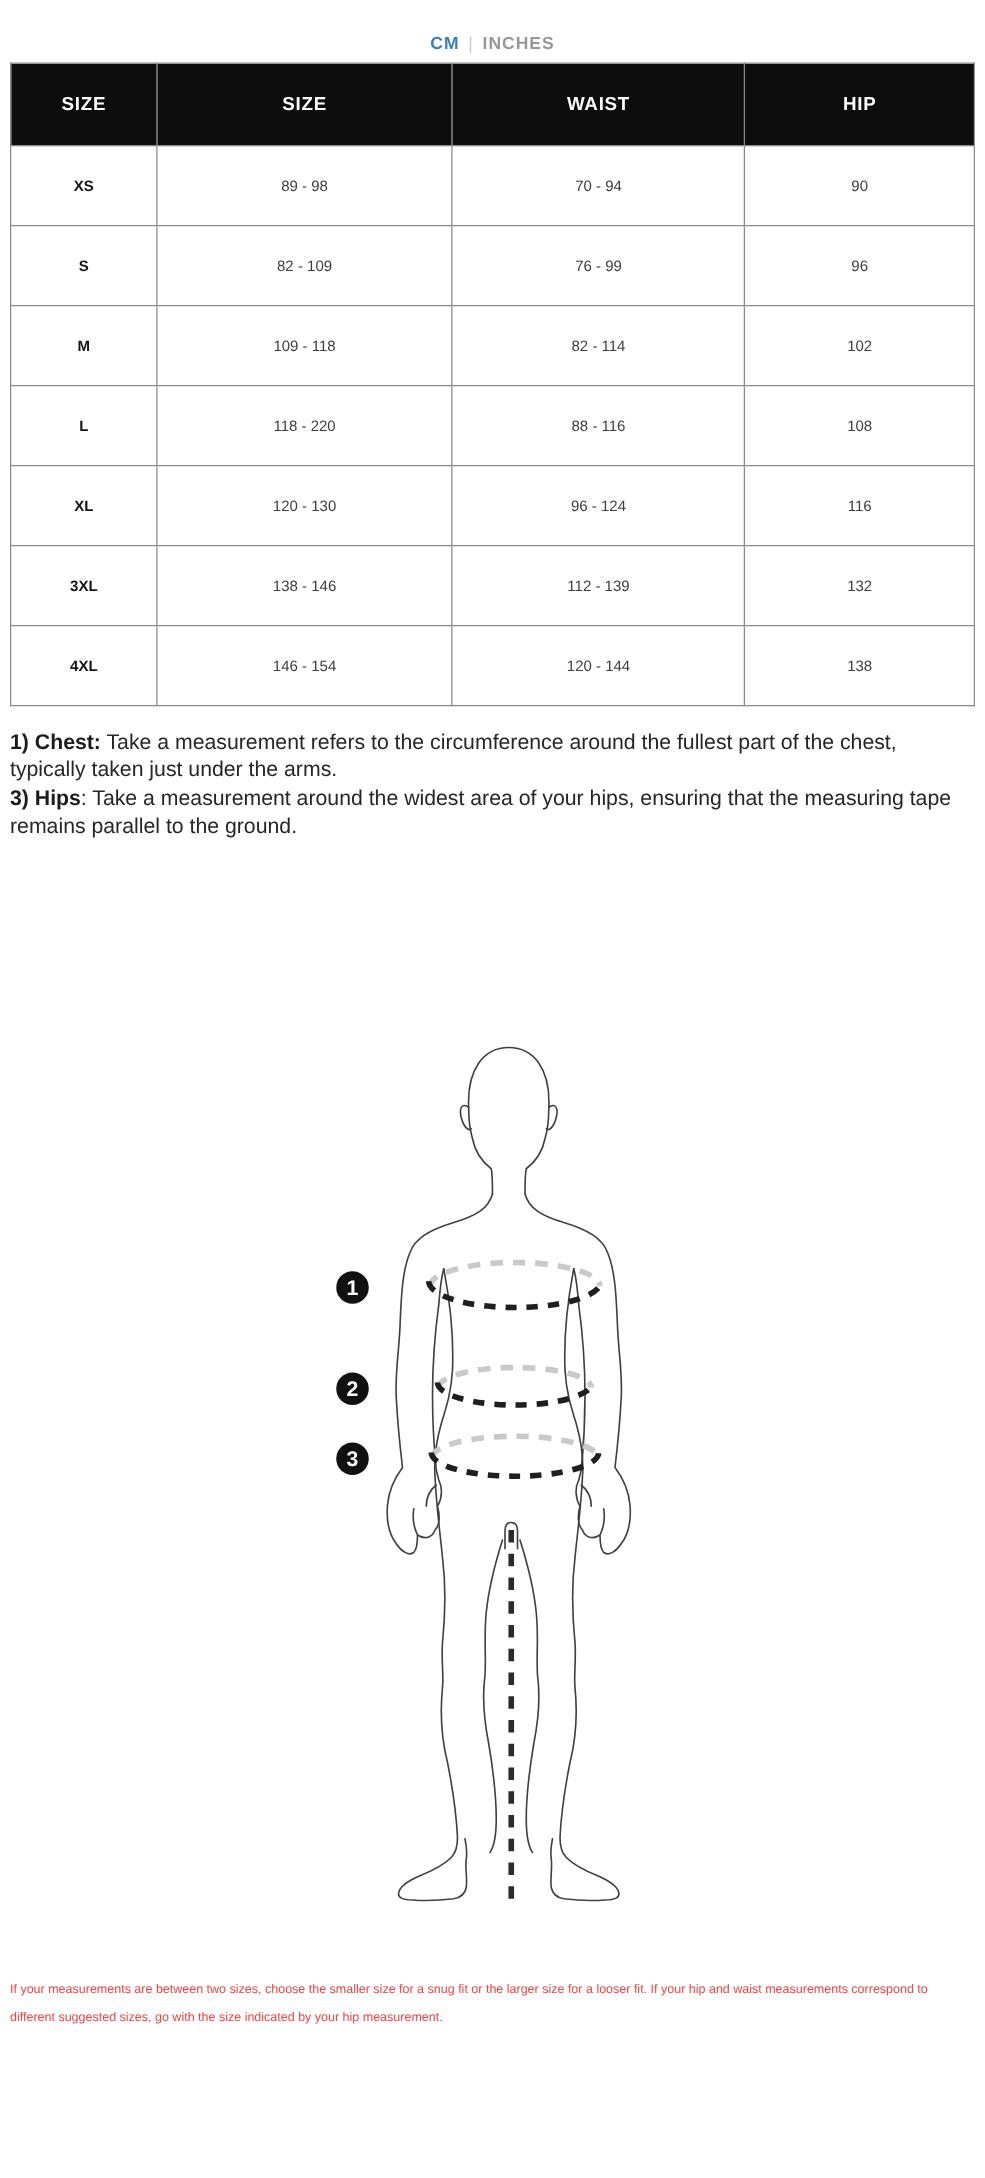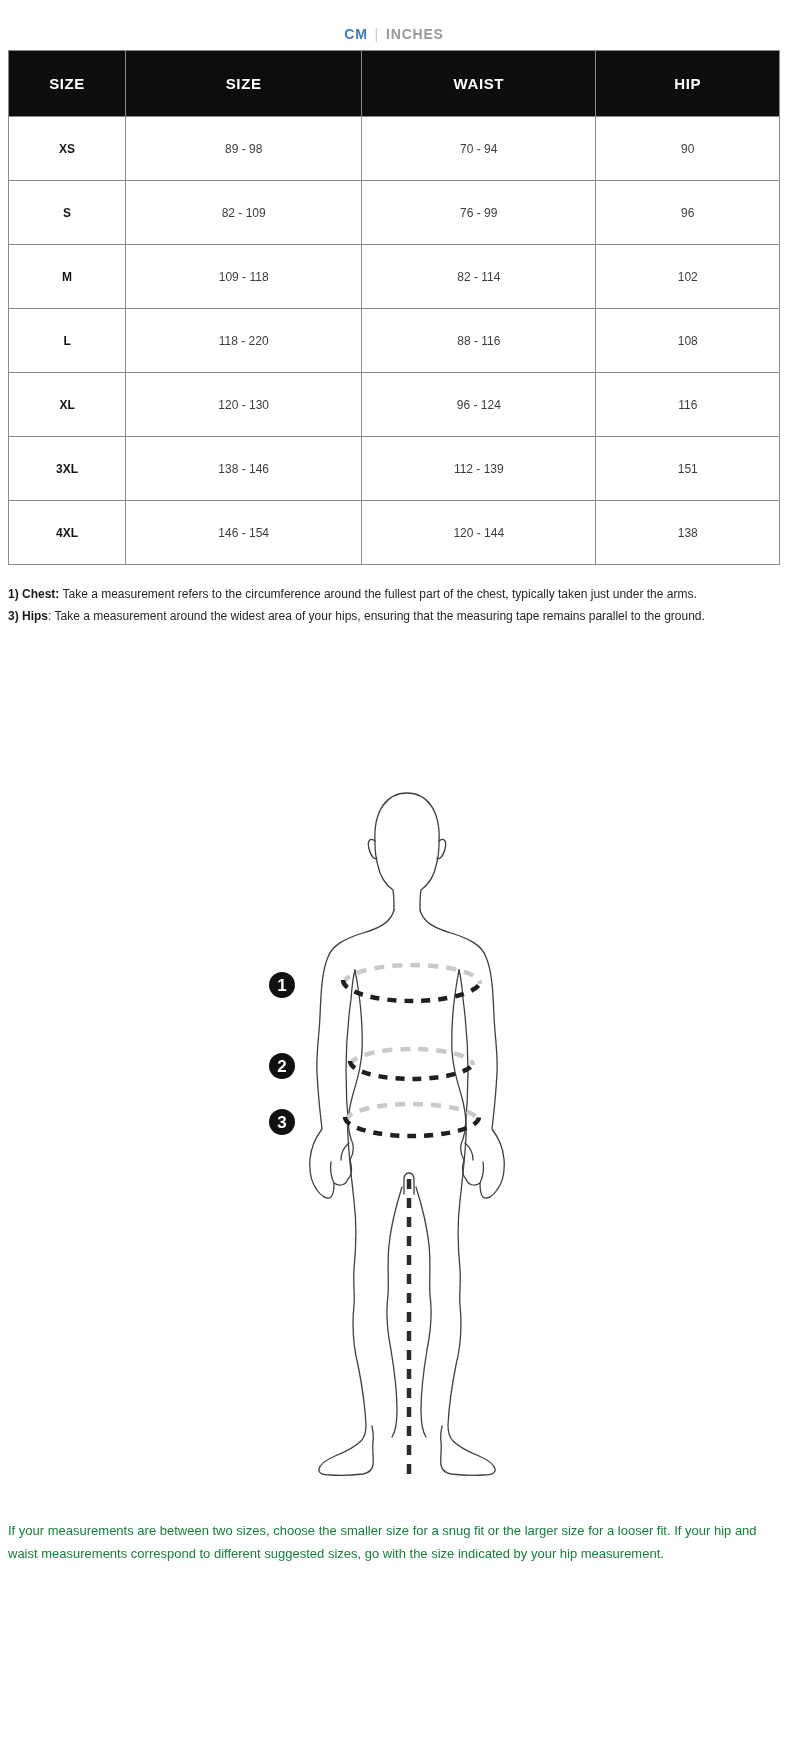--- a/index.html
+++ b/index.html
@@ -56,41 +56,41 @@
   }
   table.size-chart td.size-cell { font-weight: bold; color: #151515; }
   table.size-chart th:nth-child(1), table.size-chart td:nth-child(1) { width: 15.2%; }
   table.size-chart th:nth-child(2), table.size-chart td:nth-child(2) { width: 30.6%; }
   table.size-chart th:nth-child(3), table.size-chart td:nth-child(3) { width: 30.4%; }
   table.size-chart th:nth-child(4), table.size-chart td:nth-child(4) { width: 23.8%; }
 
   
   .instructions {
     margin: 18px 8px 0 8px;
-    font-size: 12px;
+    font-size: 17px;
     line-height: 22.4px;
     color: #262626;
   }
   .instructions b { color: #1b1b1b; }
 
   
   .figure-wrap {
     position: relative;
     margin-top: 153px;
     height: 712px;
   }
   .figure-wrap svg { display: block; width: 788px; height: 712px; }
 
   
   .footer-note {
-    margin: 26px 8px 0 8px;
+    margin: 42px 8px 0 8px;
     padding-bottom: 6px;
-    font-size: 13px;
+    font-size: 10px;
     line-height: 23px;
-    color: #15803d;
+    color: #ef4444;
   }
 </style>
 </head>
 <body>
 
 <div class="units">
   <span class="cm">CM</span><span class="sep">|</span><span class="inches">INCHES</span>
 </div>
 
 <table class="size-chart">
@@ -130,21 +130,21 @@
     <tr>
       <td class="size-cell">XL</td>
       <td>120 - 130</td>
       <td>96 - 124</td>
       <td>116</td>
     </tr>
     <tr>
       <td class="size-cell">3XL</td>
       <td>138 - 146</td>
       <td>112 - 139</td>
-      <td>151</td>
+      <td>132</td>
     </tr>
     <tr>
       <td class="size-cell">4XL</td>
       <td>146 - 154</td>
       <td>120 - 144</td>
       <td>138</td>
     </tr>
   </tbody>
 </table>
 

